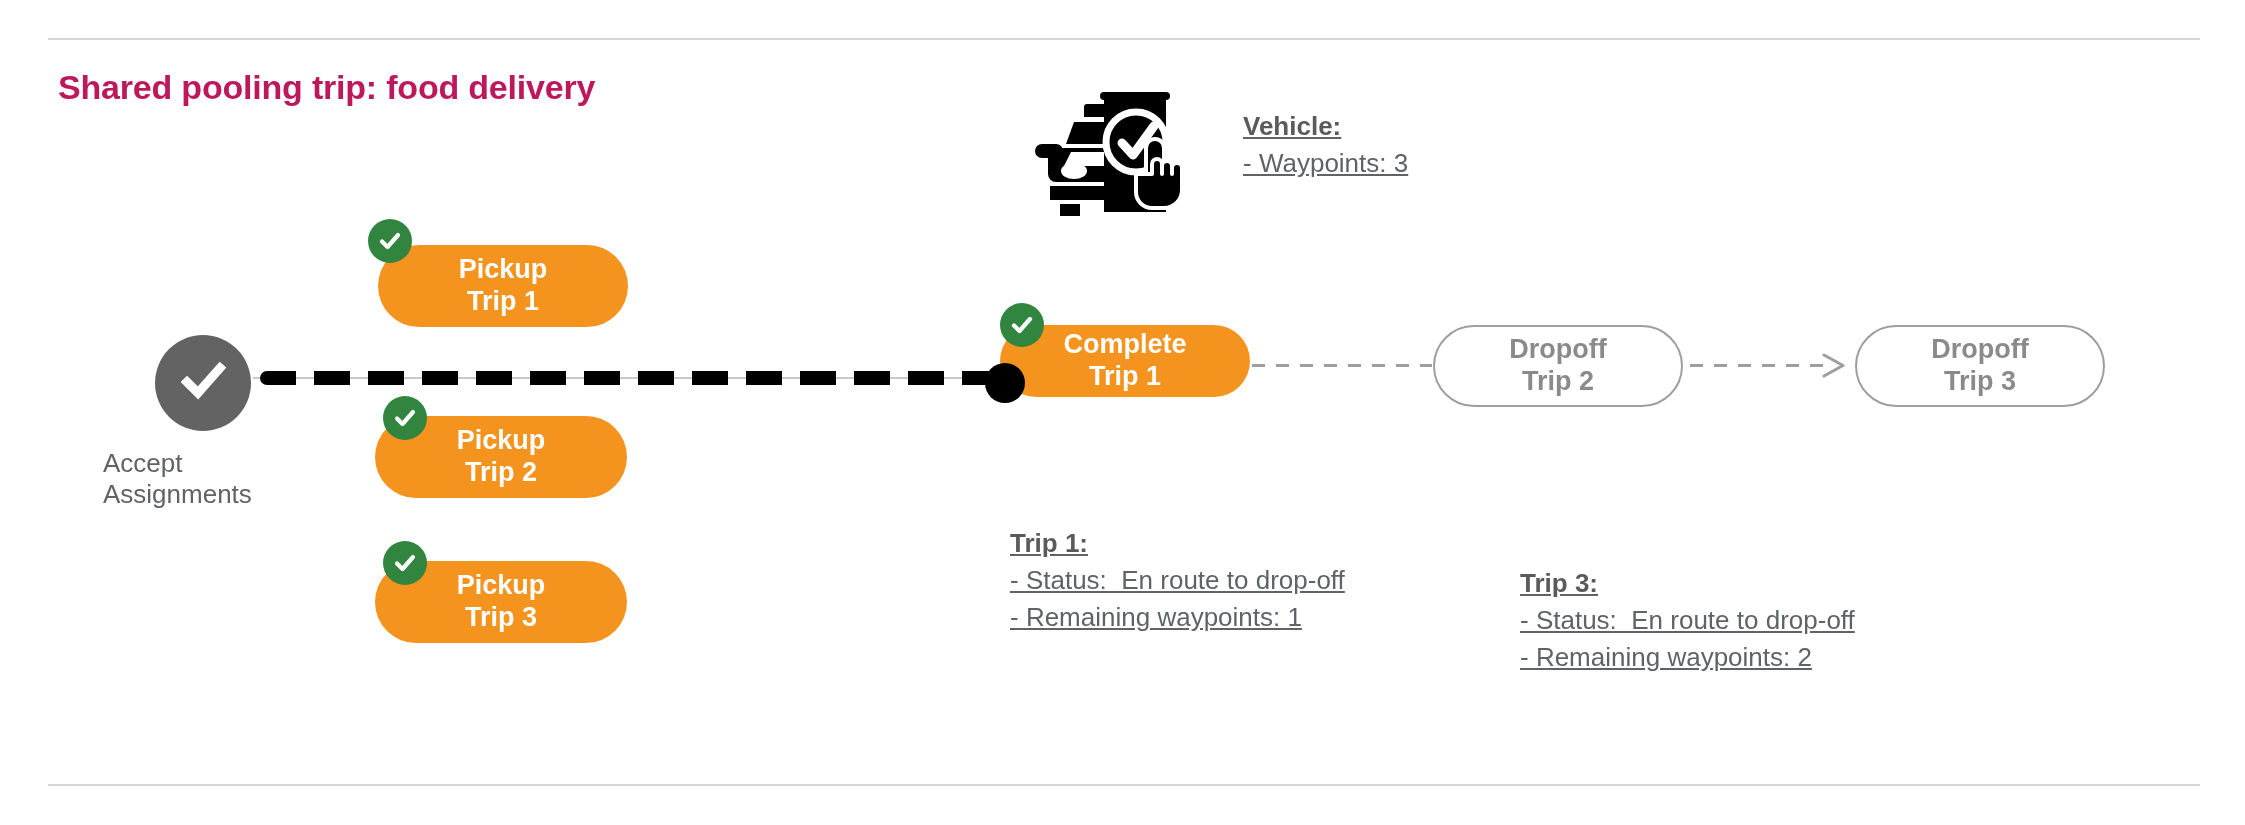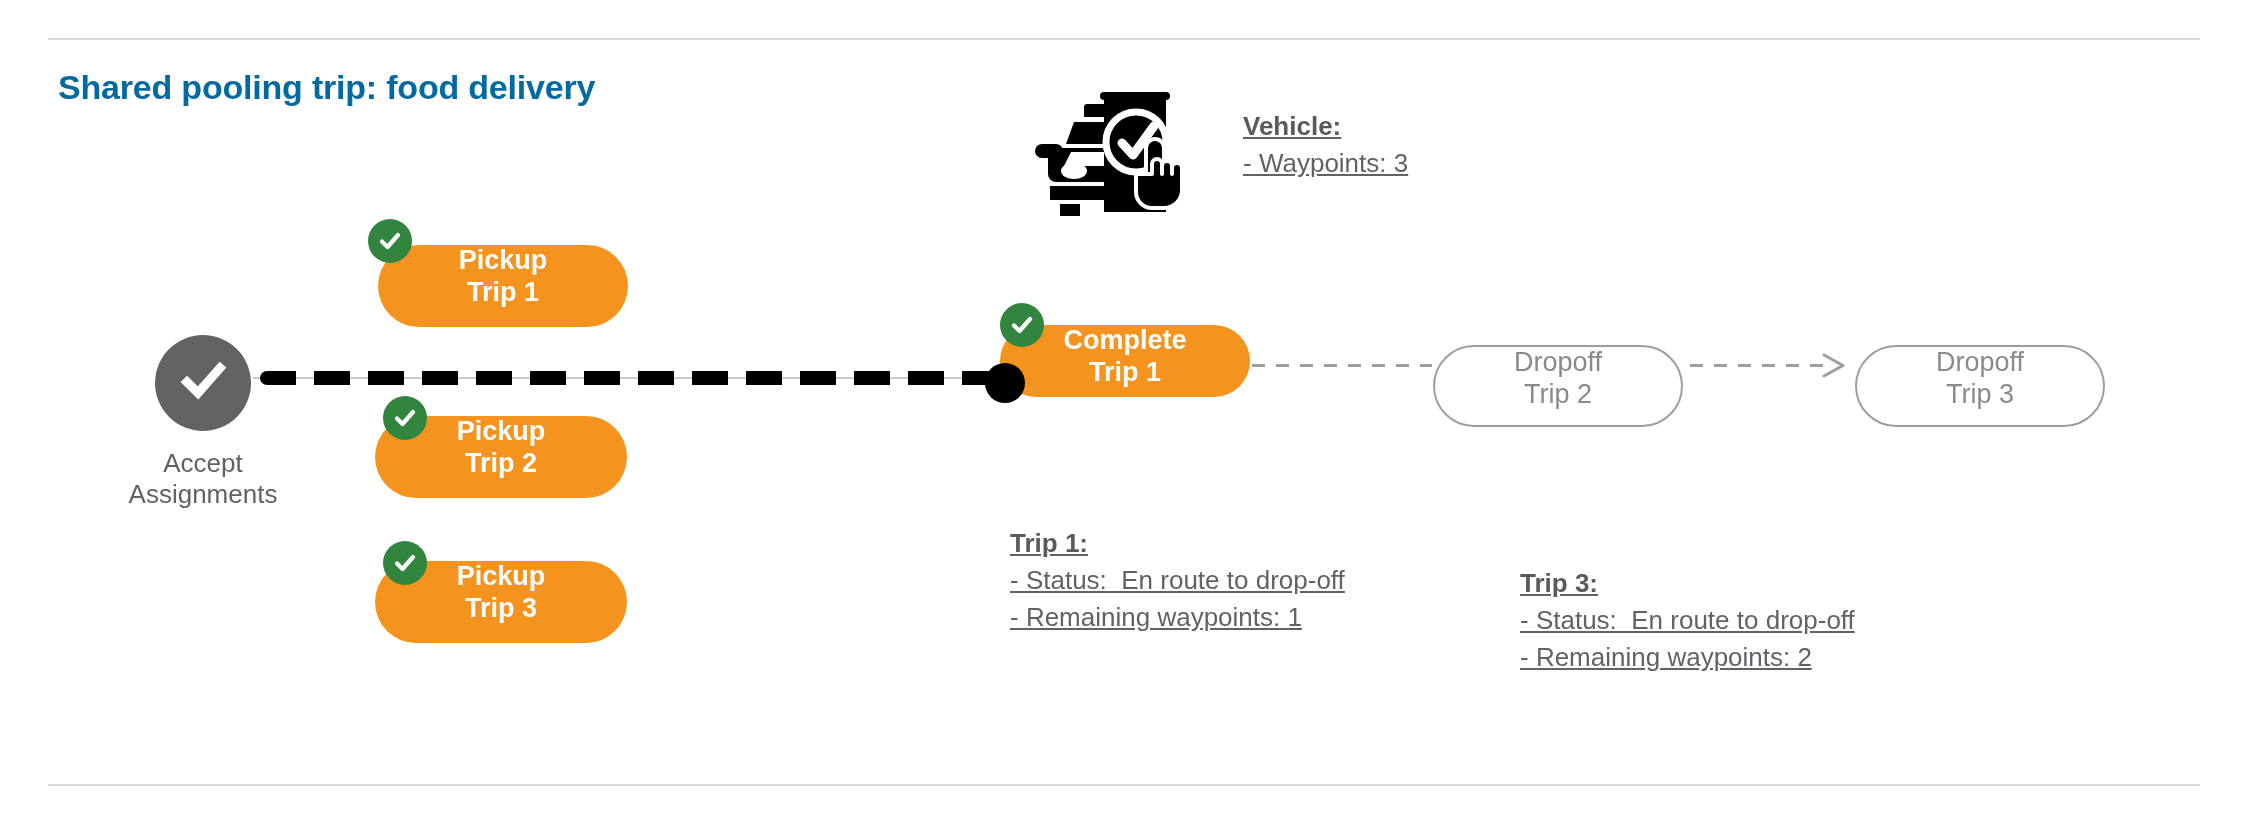--- a/index.html
+++ b/index.html
@@ -30,52 +30,51 @@
   .rule.top    { top: 38px; }
   .rule.bottom { top: 784px; }
 
   
   .title {
     position: absolute;
     left: 58px;
     top: 68px;
     font-size: 34px;
     font-weight: bold;
-    color: #0369a1;
+    color: #be185d;
     letter-spacing: -0.2px;
     white-space: nowrap;
   }
 
   
   .pill {
     position: absolute;
     box-sizing: border-box;
     display: flex;
     flex-direction: column;
     align-items: center;
-    justify-content: flex-start;
+    justify-content: center;
     border-radius: 999px;
     line-height: 1.18;
     white-space: nowrap;
   }
   .pill .l1, .pill .l2 { display: block; }
 
   .pill.orange {
     background: #F4941F;
     color: #ffffff;
     font-size: 27px;
     font-weight: bold;
   }
   .pill.outline {
     background: #ffffff;
     border: 2px solid #9e9e9e;
     color: #8a8a8a;
     font-size: 27px;
-    font-weight: normal;
-    margin-top: 20px;
+    font-weight: bold;
   }
 
   
   .badge-check {
     position: absolute;
     width: 44px;
     height: 44px;
     border-radius: 50%;
     background: #31853F;
     z-index: 5;
@@ -96,21 +95,20 @@
     background: #636363;
     display: flex;
     align-items: center;
     justify-content: center;
   }
   .accept-label {
     position: absolute;
     left: 103px;
     top: 448px;
     width: 200px;
-    text-align: center;
     color: #5F6368;
     font-size: 26px;
     line-height: 1.18;
   }
   .conn-thin-gray {   
     position: absolute;
     background: #c9c9c9;
     height: 2px;
   }
   .black-dash {

